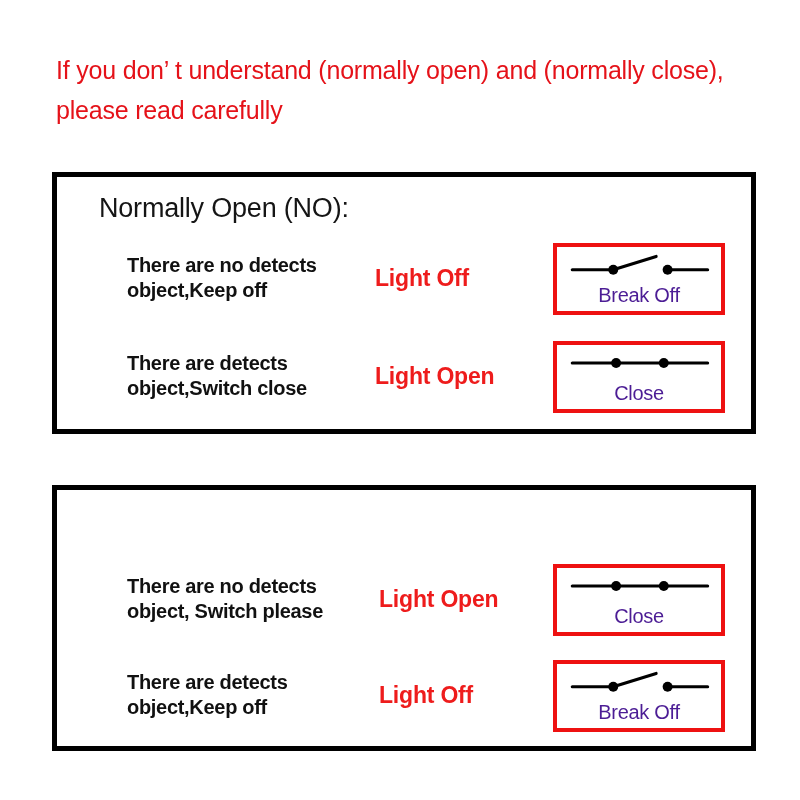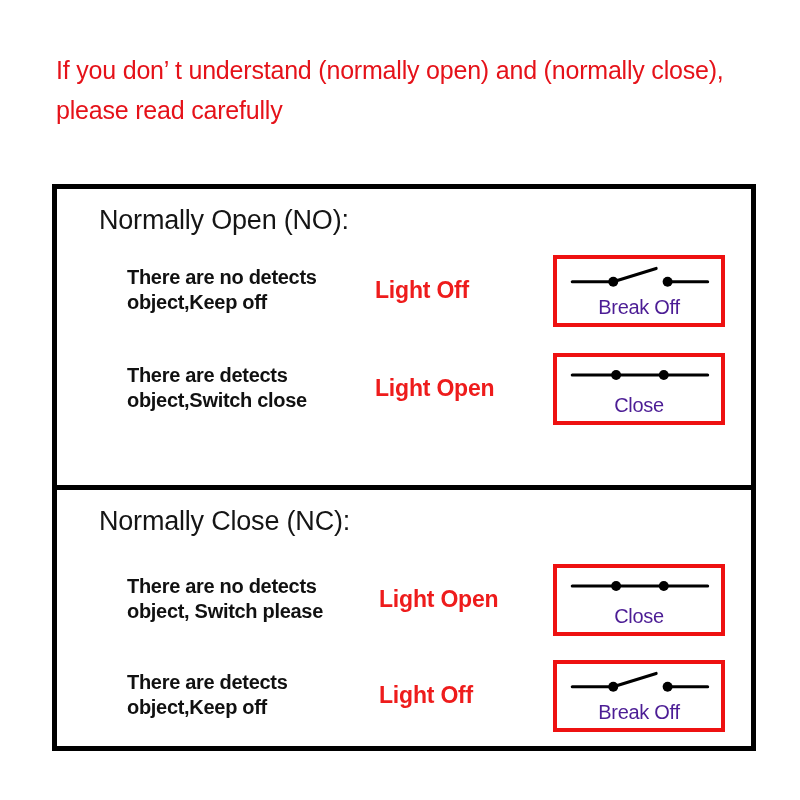--- a/index.html
+++ b/index.html
@@ -30,21 +30,21 @@
 
   
   .section-box {
     position: absolute;
     left: 52px;
     width: 704px;
     border: 5px solid #000000;
     background: #ffffff;
     box-sizing: border-box;
   }
-  #section-no  { top: 184px; height: 310px; }
+  #section-no  { top: 172px; height: 262px; }
   #section-nc  { top: 485px; height: 266px; }
 
   .section-title {
     position: absolute;
     left: 42px;
     top: 16px;
     font-size: 27px;
     font-weight: 400;
     color: #151515;
     letter-spacing: -0.2px;
@@ -161,21 +161,20 @@
         <circle cx="62" cy="14" r="5.2" fill="#000"></circle>
         <circle cx="112" cy="14" r="5.2" fill="#000"></circle>
       </svg>
       <div class="switch-label">Close</div>
     </div>
   </div>
 </div>
 
 <div class="section-box" id="section-nc">
 
-  <div class="section-title">Normally Close (NC):</div>
 
   <div class="state-row row-1">
     <div class="condition-text">
       <span class="line">There are no detects</span>
       <span class="line">object, Switch please</span>
     </div>
     <div class="lamp-state">Light Open</div>
     <div class="switch-card">
       <svg class="switch-graphic" viewBox="0 0 172 28" preserveAspectRatio="xMidYMid meet">
         <line x1="16" y1="14" x2="158" y2="14" stroke="#000" stroke-width="3.2" stroke-linecap="round"></line>

